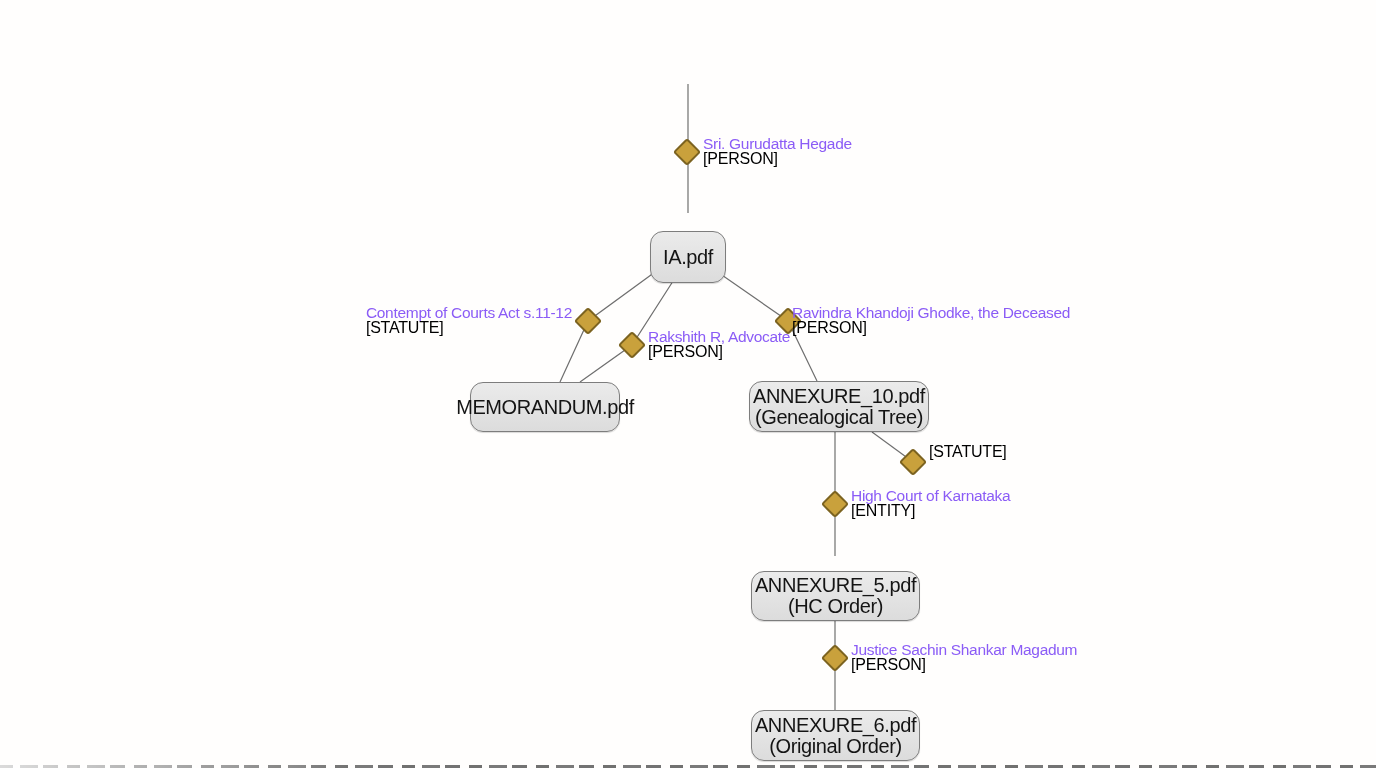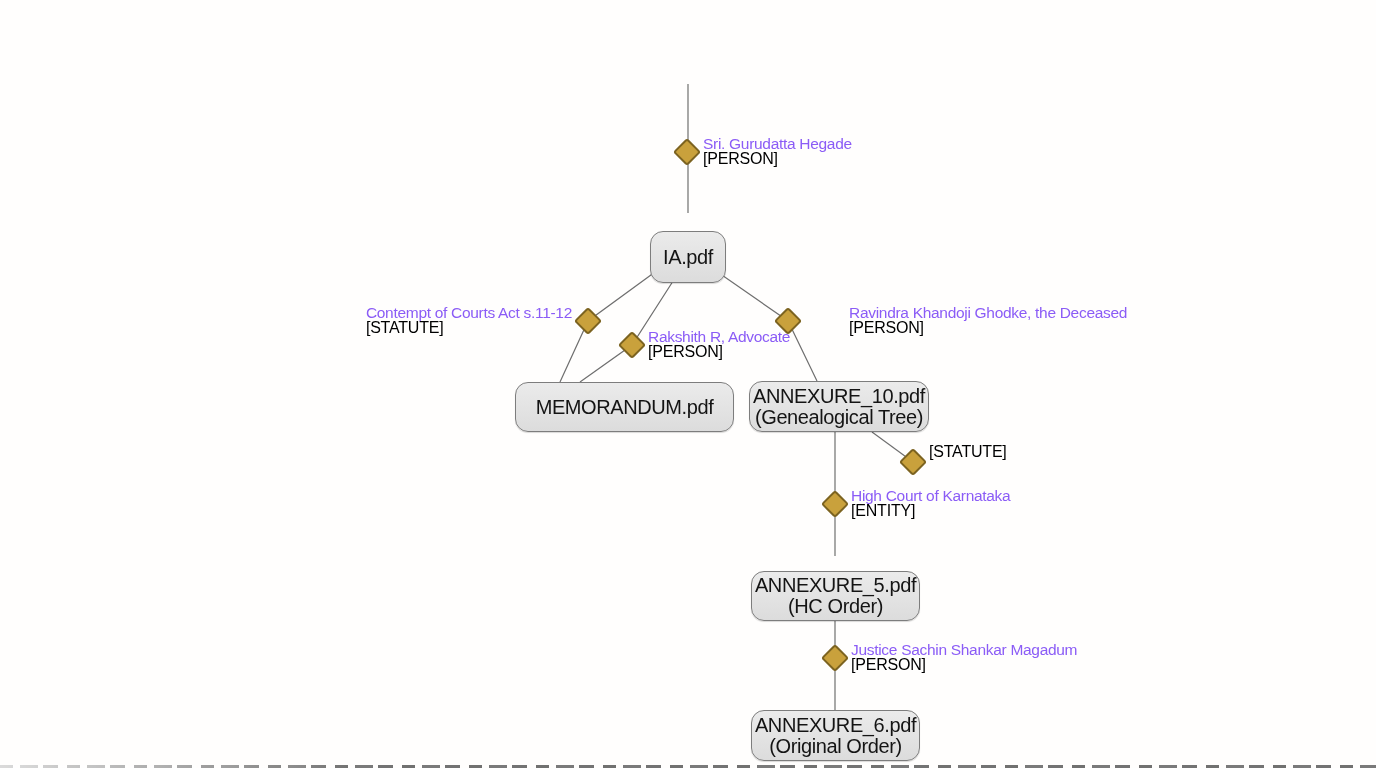--- a/index.html
+++ b/index.html
@@ -82,21 +82,21 @@
       <polyline points="666,264 588,321 560,382" fill="none" stroke="#6f6f6f" stroke-width="1.2"></polyline>
       <polyline points="684,264 632,345 580,382" fill="none" stroke="#6f6f6f" stroke-width="1.2"></polyline>
       <polyline points="706,264 788,321 817,381" fill="none" stroke="#6f6f6f" stroke-width="1.2"></polyline>
       <polyline points="835,432 835,556" fill="none" stroke="#6f6f6f" stroke-width="1.2"></polyline>
       <polyline points="872,432 913,462" fill="none" stroke="#6f6f6f" stroke-width="1.2"></polyline>
       <polyline points="835,606 835,710" fill="none" stroke="#6f6f6f" stroke-width="1.2"></polyline>
     </svg>
     <div class="node" style="left: 650px; top: 219px; width: 76px; height: 52px; margin-top: 12px;">
       <span class="node-label">IA.pdf</span>
     </div>
-    <div class="node" style="left: 470px; top: 382px; width: 219px; height: 50px; margin-left: 45px;">
+    <div class="node" style="left: 470px; top: 382px; width: 150px; height: 50px;">
       <span class="node-label">MEMORANDUM.pdf</span>
     </div>
     <div class="node" style="left: 749px; top: 381px; width: 180px; height: 51px;">
       <span class="node-label">ANNEXURE_10.pdf</span>
       <span class="node-sublabel">(Genealogical Tree)</span>
     </div>
     <div class="node" style="left: 751px; top: 556px; width: 169px; height: 50px; margin-top: 15px;">
       <span class="node-label">ANNEXURE_5.pdf</span>
       <span class="node-sublabel">(HC Order)</span>
     </div>
@@ -113,21 +113,21 @@
     <div class="entity-label left" style="right: 804px; top: 304px;">
       <span class="entity-main">Contempt of Courts Act s.11-12</span>
       <span class="entity-tag">[STATUTE]</span>
     </div>
     <div class="diamond" style="left: 622px; top: 335px;"></div>
     <div class="entity-label right" style="left: 648px; top: 328px;">
       <span class="entity-main">Rakshith R, Advocate</span>
       <span class="entity-tag">[PERSON]</span>
     </div>
     <div class="diamond" style="left: 778px; top: 311px;"></div>
-    <div class="entity-label right" style="left: 849px; top: 304px;">
+    <div class="entity-label right" style="left: 792px; top: 304px;">
       <span class="entity-main">Ravindra Khandoji Ghodke, the Deceased</span>
       <span class="entity-tag">[PERSON]</span>
     </div>
     <div class="diamond" style="left: 903px; top: 452px;"></div>
     <div class="entity-label right" style="left: 929px; top: 445px;">
       <span class="entity-tag">[STATUTE]</span>
     </div>
     <div class="diamond" style="left: 825px; top: 494px;"></div>
     <div class="entity-label right" style="left: 851px; top: 487px;">
       <span class="entity-main">High Court of Karnataka</span>

